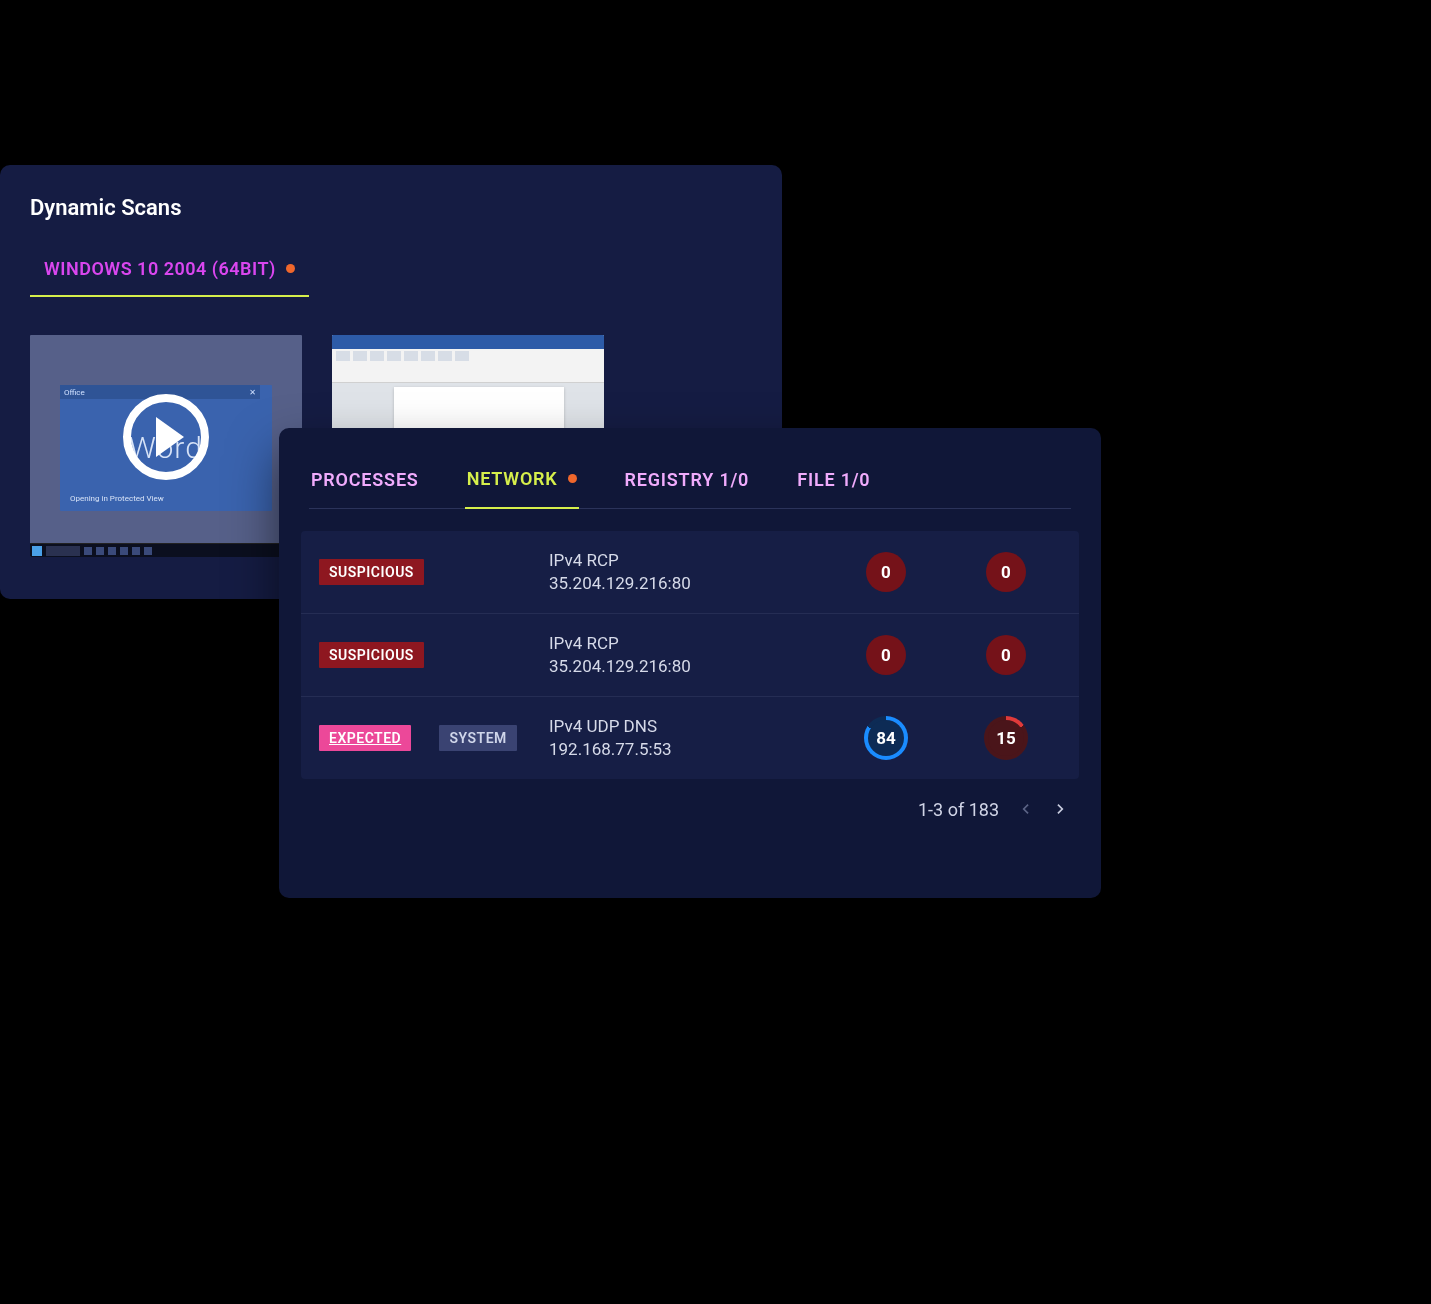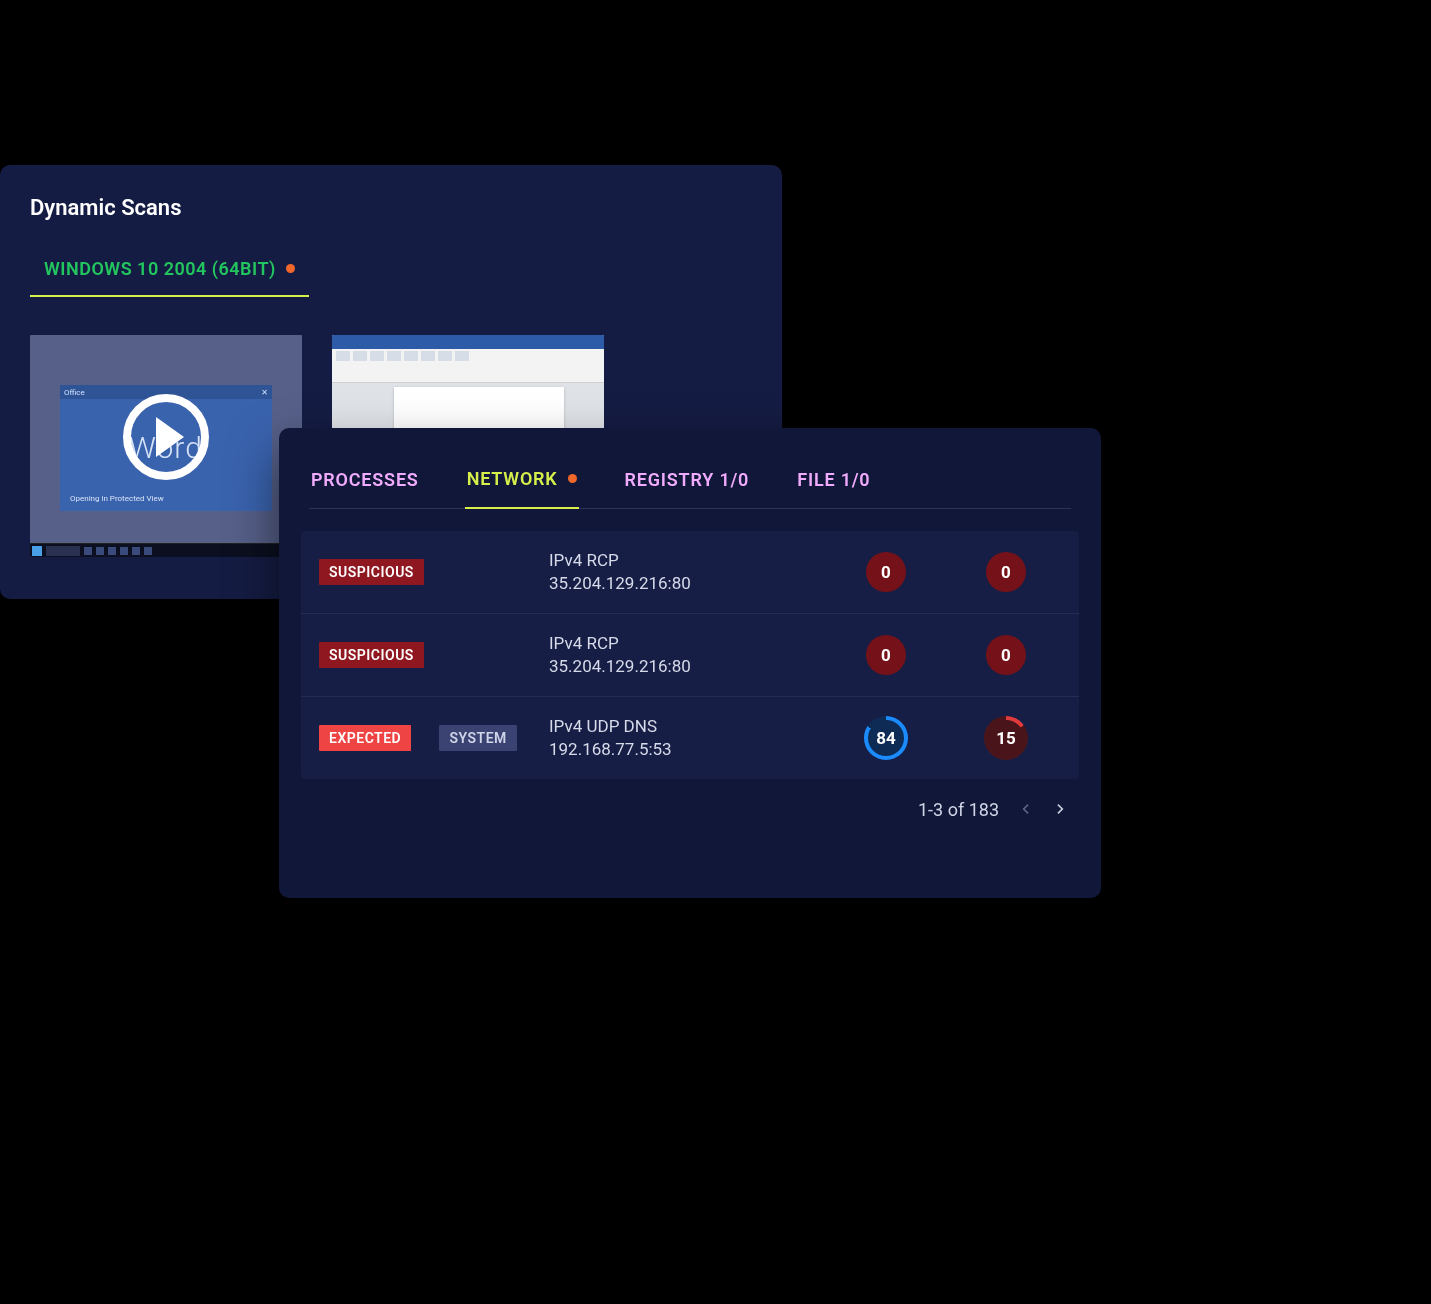--- a/index.html
+++ b/index.html
@@ -27,21 +27,21 @@
   }
   .panel-scans h1 {
     font-size: 22px;
     font-weight: 600;
     margin-bottom: 34px;
   }
   .os-tab {
     display: inline-flex;
     align-items: center;
     gap: 10px;
-    color: #22c55e;
+    color: #d946ef;
     font-size: 18px;
     font-weight: 600;
     letter-spacing: .5px;
     padding: 4px 14px 16px 14px;
     border-bottom: 2px solid #d6ef4b;
     text-transform: uppercase;
   }
   .dot-orange {
     width: 9px; height: 9px; border-radius: 50%;
     background: #f0672c;
@@ -83,21 +83,21 @@
     position:absolute; left:16px; top:2px; width:34px; height:10px; background:#2a3150;
   }
   .splash {
     position: absolute;
     left: 30px; top: 50px;
     width: 212px; height: 126px;
     background: #3a63ae;
     border-radius: 1px;
   }
   .splash .titlebar {
-    position:absolute; top:0; left:0; right:0; height:14px;
+    position:absolute; top:0; left:0; right:12px; height:14px;
     background:#2f5496;
     display:flex; justify-content:space-between; align-items:center;
     padding:0 4px;
     color:#cfe0ff;
     font-size:8px;
   }
   .splash .word {
     position:absolute; left:50%; top:50%;
     transform:translate(-50%,-52%);
     color:#d7e3f7; font-size:30px; font-weight:300; letter-spacing:1px;
@@ -209,21 +209,21 @@
   .badge {
     display:inline-block;
     padding: 5px 10px;
     font-size: 14px;
     font-weight:600;
     letter-spacing:.5px;
     border-radius:1px;
     color:#fff;
   }
   .badge.suspicious { background:#8e1720; }
-  .badge.expected   { background:#ef4444; }
+  .badge.expected   { background:#ec4899;text-decoration:underline; }
   .badge.system     { background:#3a4372; color:#d0d6ea; margin-left:24px; }
 
   .col-ip { color:#d6dae9; line-height:1.35; }
   .col-ip .proto { display:block; }
   .col-ip .addr  { display:block; }
 
   .col-global, .col-local { display:flex; justify-content:center; }
 
   .pill {
     width:40px; height:40px; border-radius:50%;

